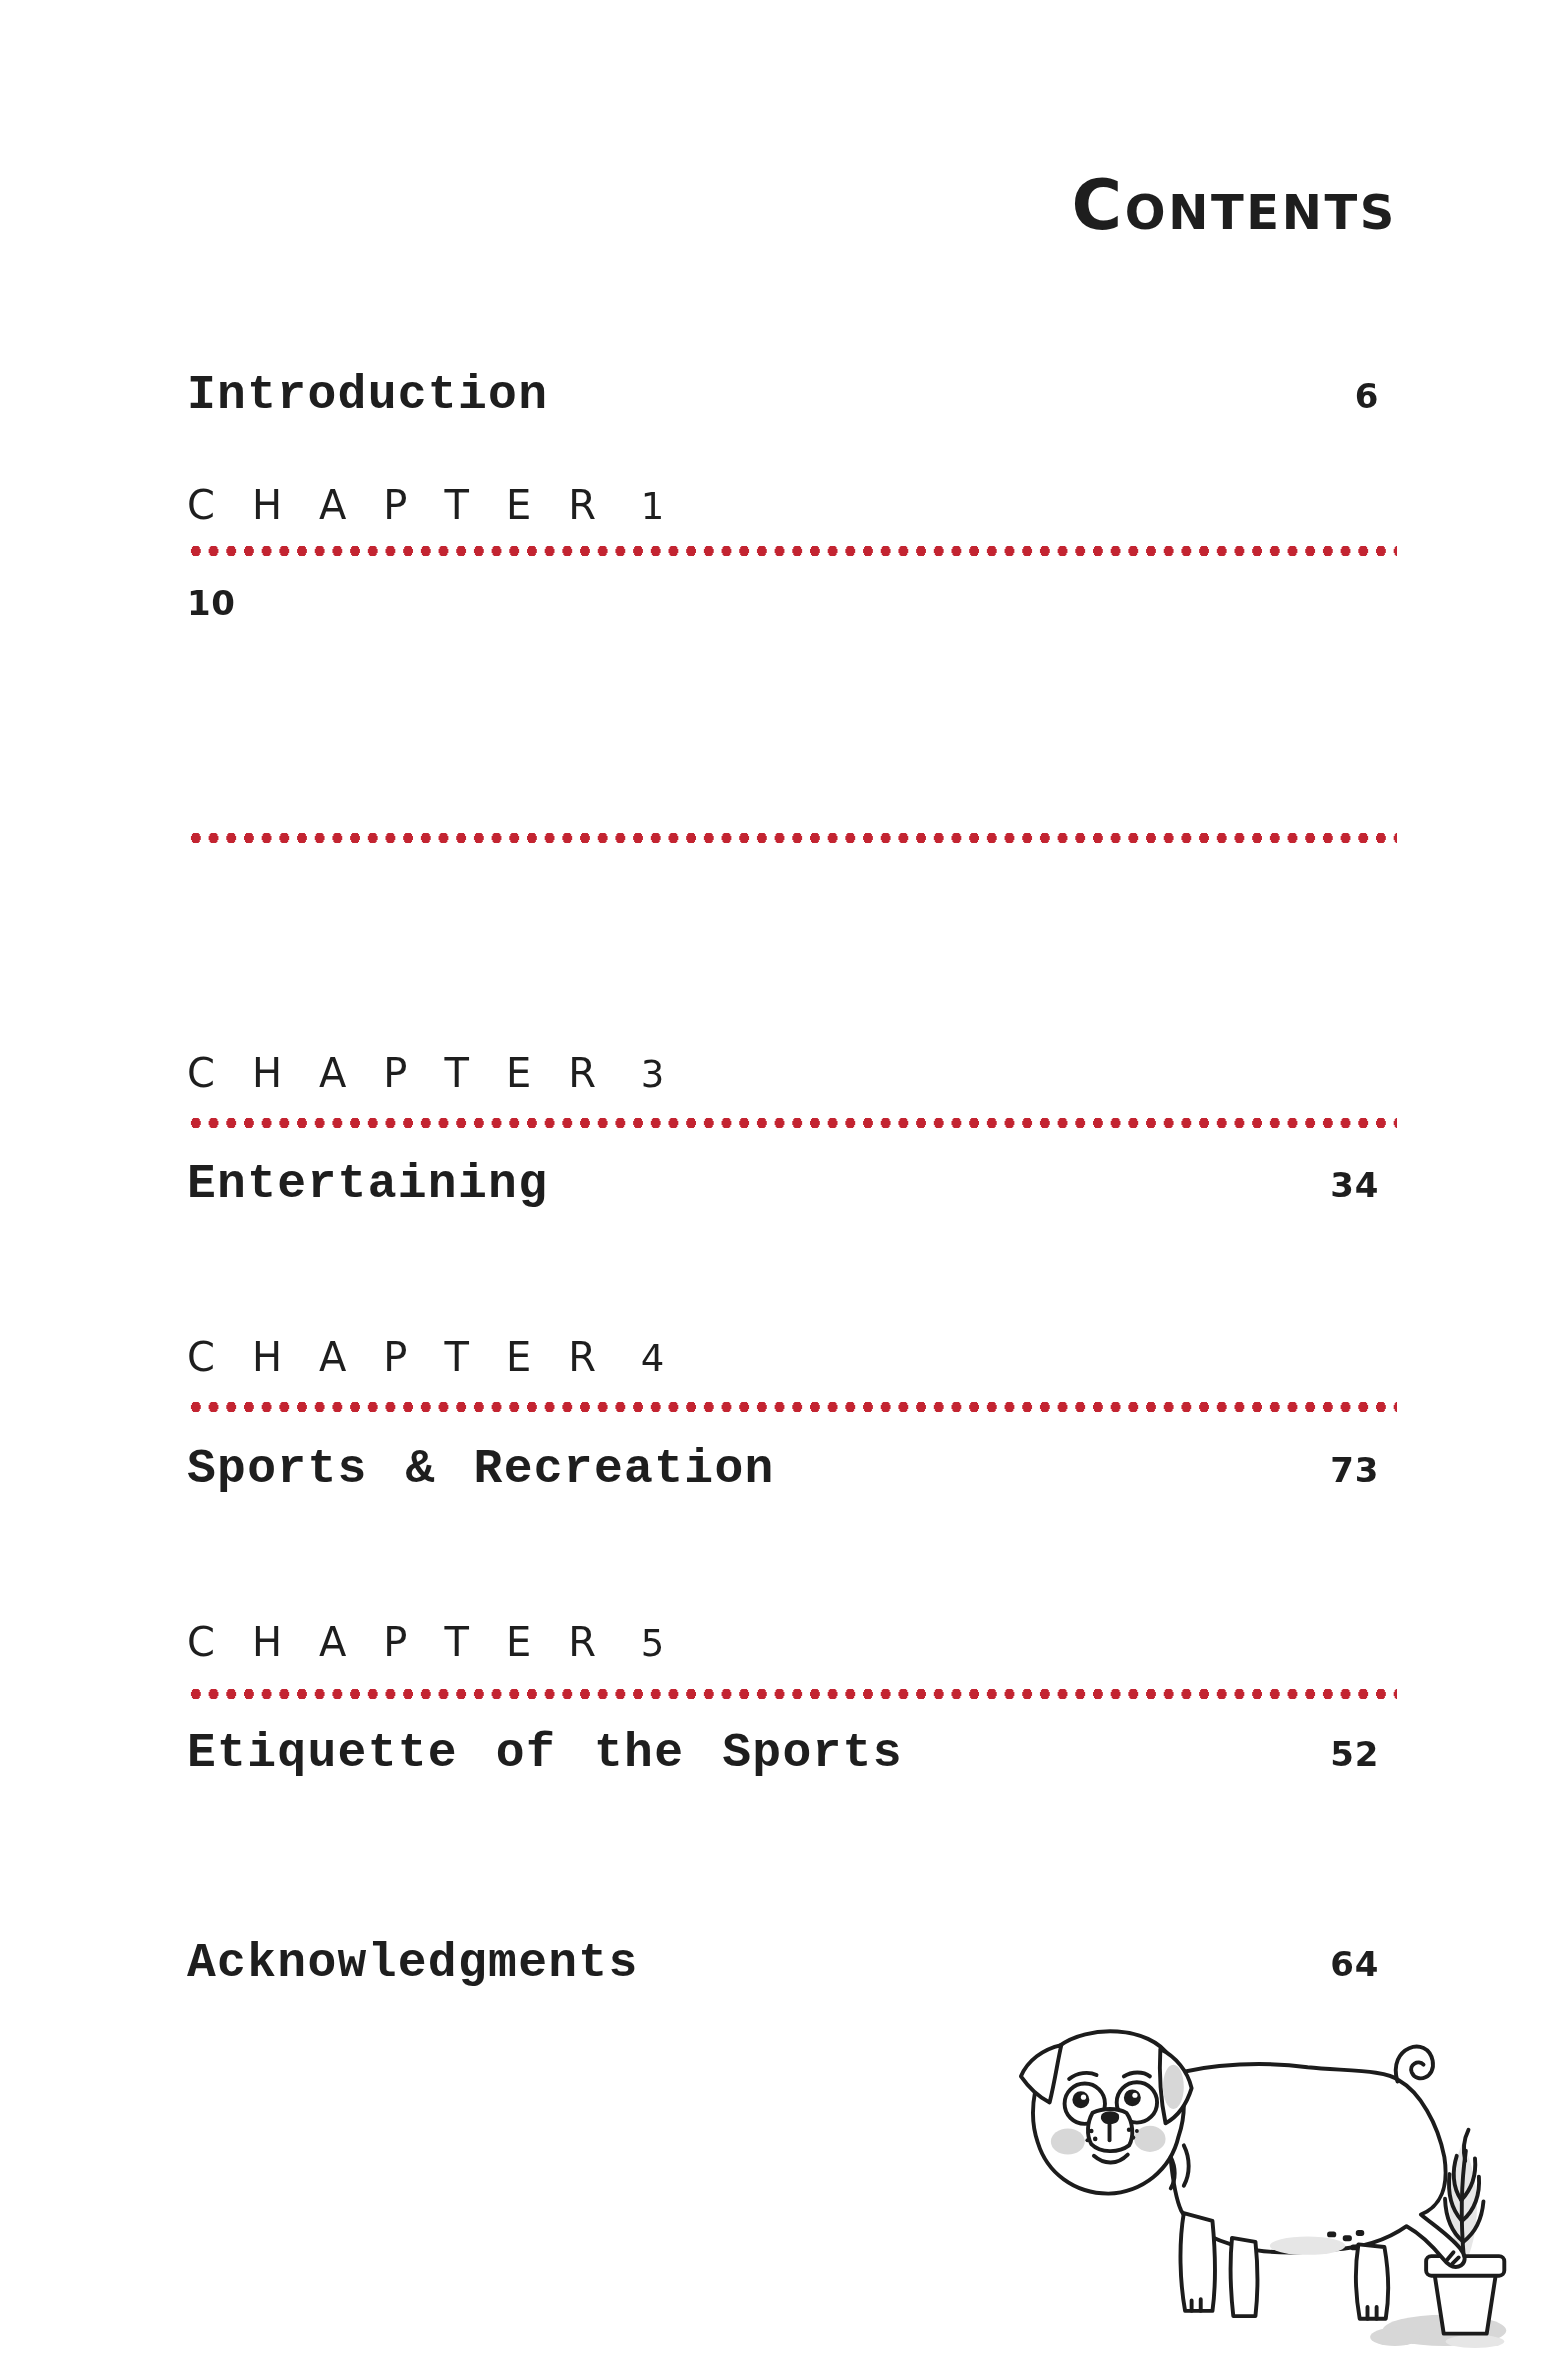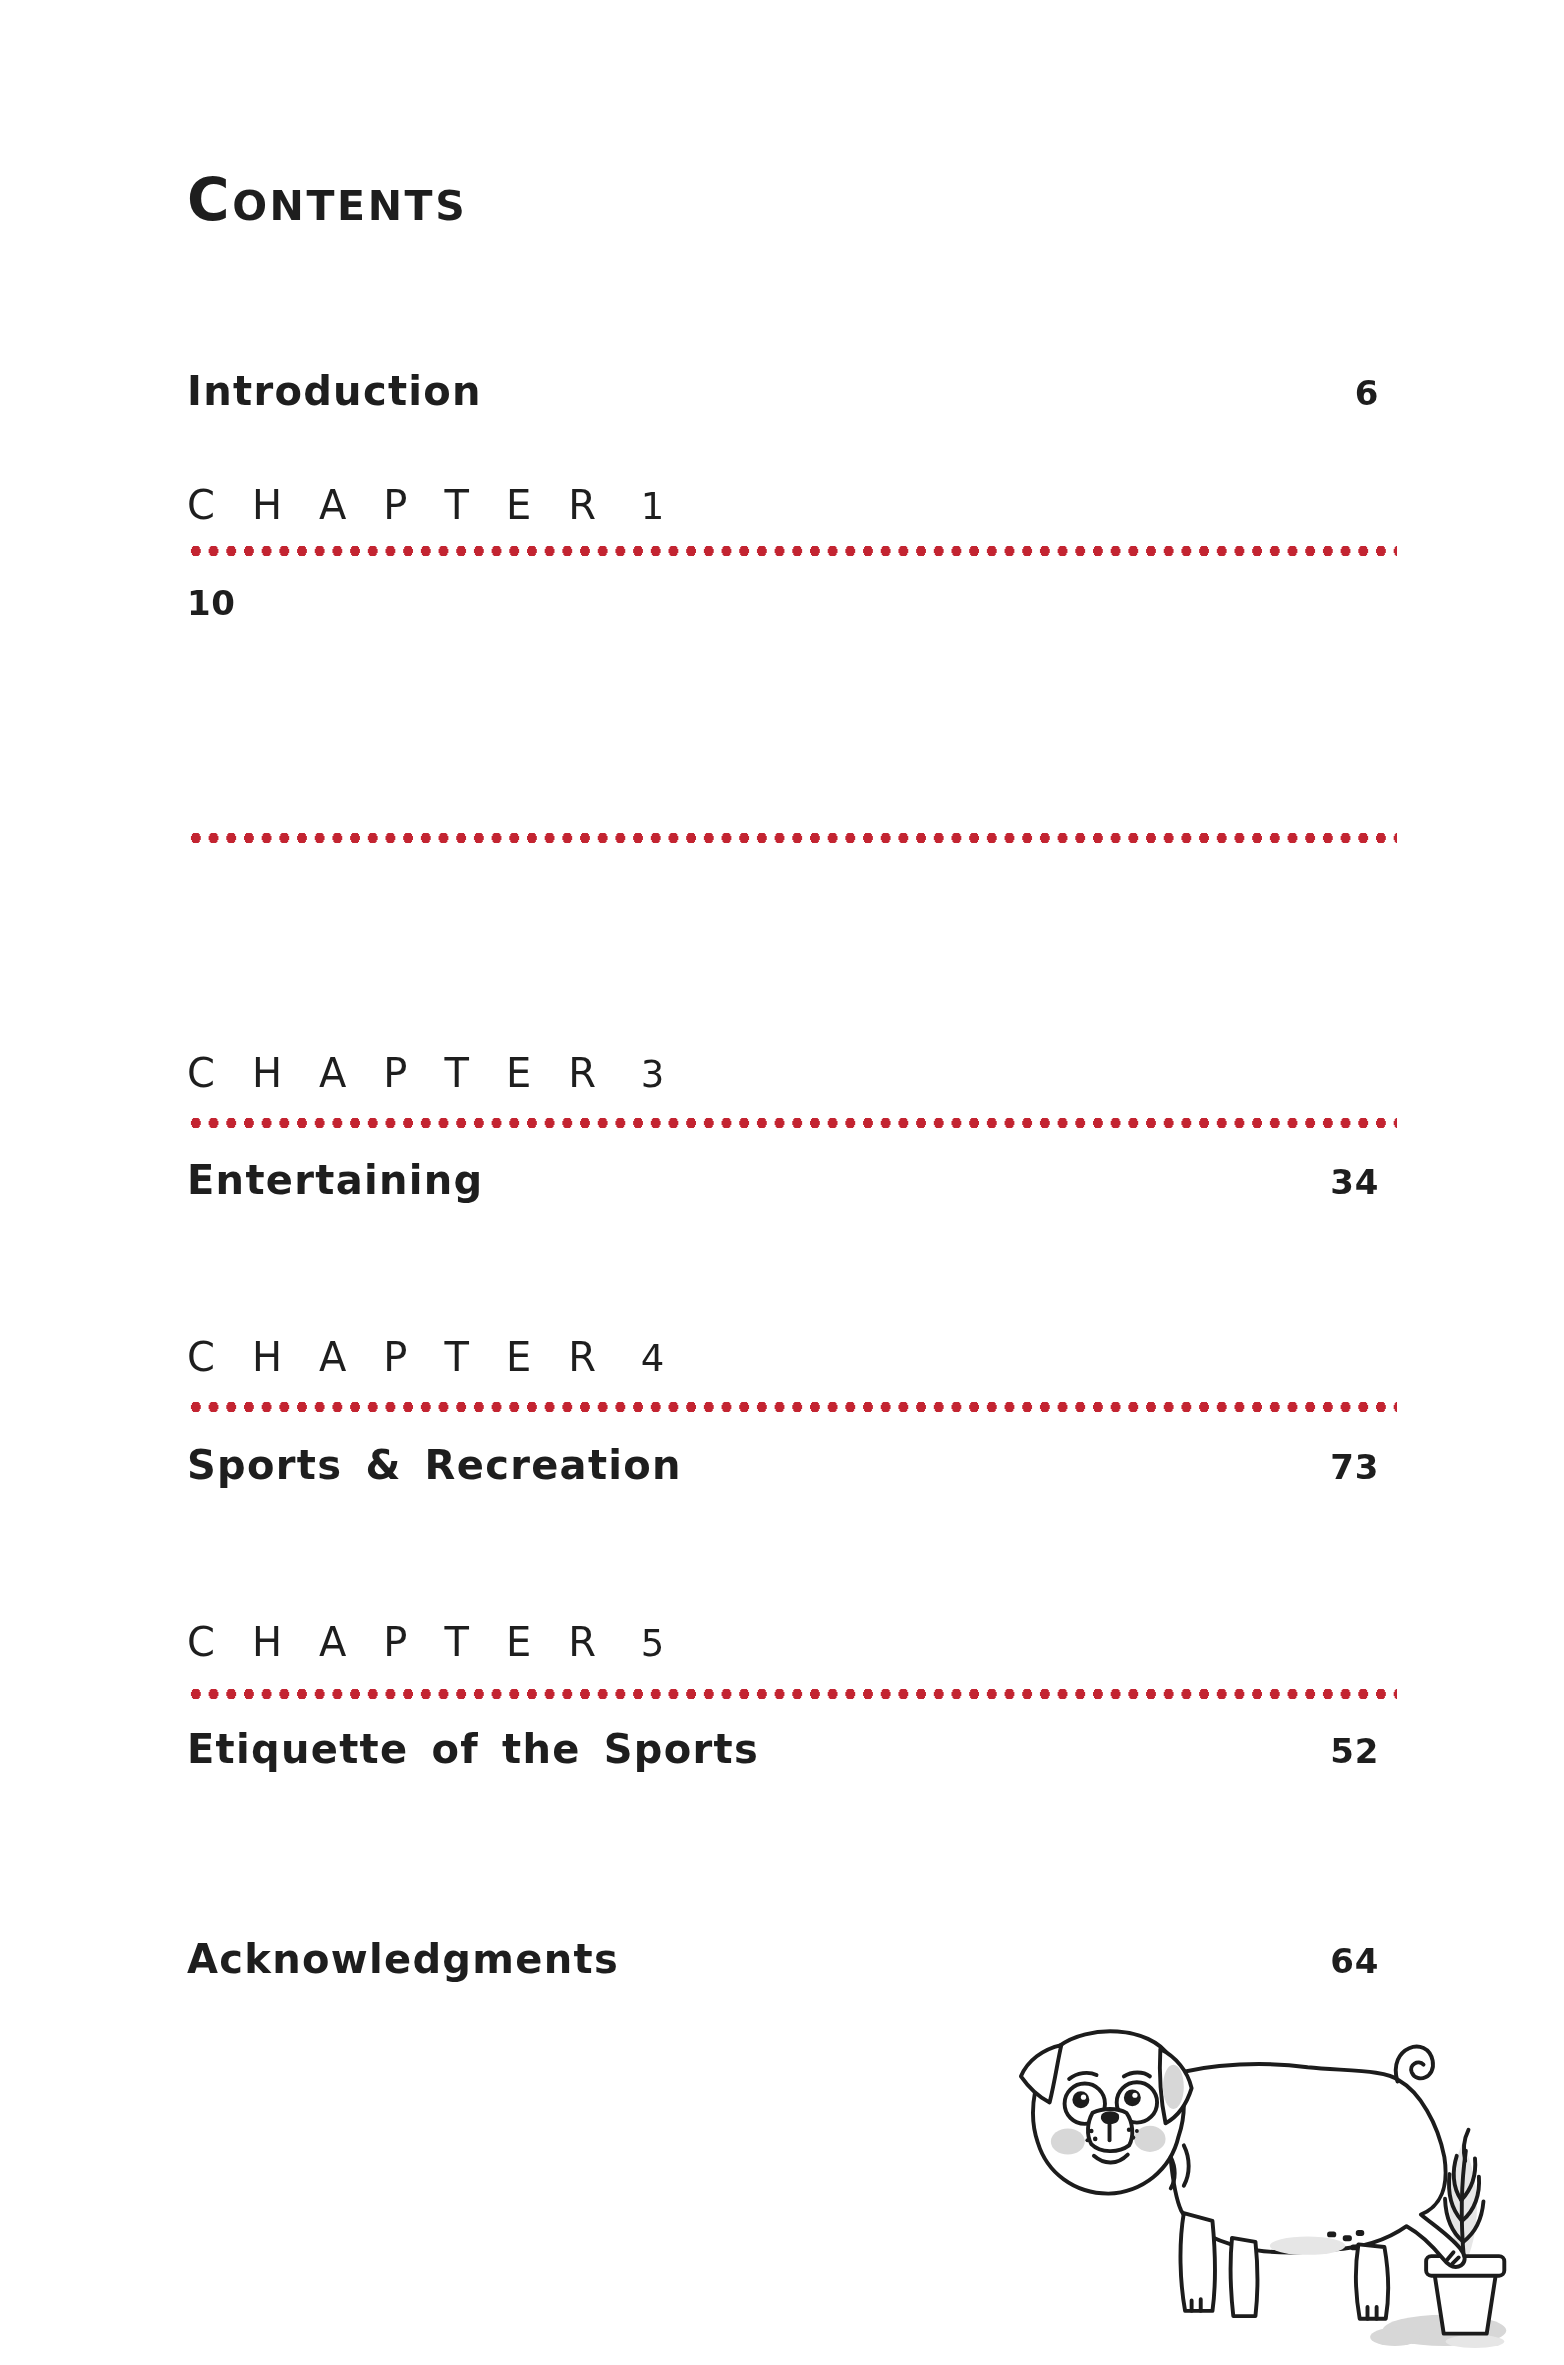--- a/index.html
+++ b/index.html
@@ -6,33 +6,33 @@
   .page{
     position:relative;
     width:1564px;height:2366px;
     background:#ffffff;
     font-family:"DejaVu Sans", sans-serif;
     color:#1e1e1e;
     overflow:hidden;
   }
   .page-title{
     position:absolute;top:171px;left:187px;width:1210px;
-    text-align:left;
+    text-align:right;
     font-variant:small-caps;
-    font-size:58px;font-weight:700;letter-spacing:2.6px;
+    font-size:69px;font-weight:700;letter-spacing:2.6px;
     line-height:1;margin:0;
   }
   .toc-row{
     position:absolute;left:187px;width:1210px;
     display:flex;justify-content:space-between;align-items:baseline;
     box-sizing:border-box;padding-right:18px;
   }
   .entry-title{
-    font-size:40px;font-weight:700;letter-spacing:1.3px;word-spacing:7.8px;
-    line-height:1;white-space:nowrap;
+    font-size:48px;font-weight:700;letter-spacing:1.3px;word-spacing:7.8px;
+    line-height:1;white-space:nowrap;font-family:Liberation Mono, monospace;
   }
   .page-num{
     font-size:34px;font-weight:700;line-height:1;letter-spacing:0.7px;
   }
   .chapter-heading{
     position:absolute;left:187px;width:1210px;
     line-height:1;white-space:nowrap;
   }
   .chapter-word{
     font-size:40px;font-weight:400;letter-spacing:37px;

